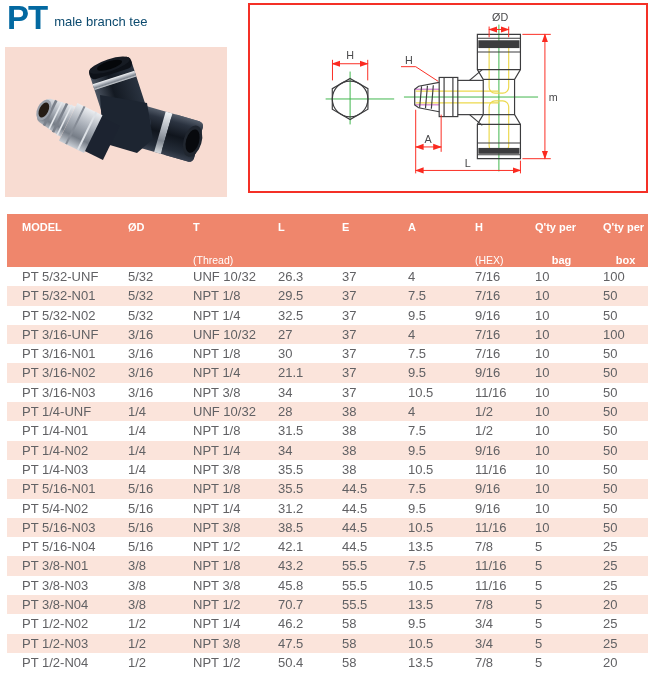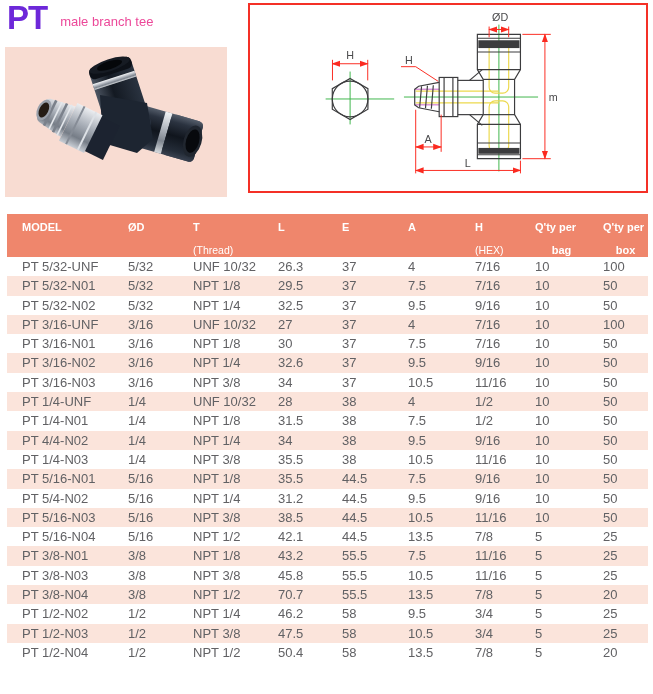--- a/index.html
+++ b/index.html
@@ -1,40 +1,40 @@
 <!DOCTYPE html>
 <html><head>
 <meta charset="utf-8">
 <style>
   html,body{margin:0;padding:0;background:#fff;}
   .page{position:relative;width:653px;height:694px;background:#fff;
         font-family:"Liberation Sans", sans-serif;overflow:hidden;}
 
   
   .title-block{position:absolute;left:7px;top:0;display:flex;align-items:flex-end;}
-  .big-title{font-size:33px;font-weight:bold;color:#6d28d9;line-height:36px;letter-spacing:-1px;}
-  .sub-title{font-size:13px;color:#ec4899;margin-left:13px;padding-bottom:7px;}
+  .big-title{font-size:33px;font-weight:bold;color:#0369a1;line-height:36px;letter-spacing:-1px;}
+  .sub-title{font-size:13px;color:#0c4a6e;margin-left:7px;padding-bottom:7px;}
 
   
   .photo-box{position:absolute;left:5px;top:47px;width:222px;height:150px;background:#f8dcd2;}
   .photo-box svg{display:block;}
 
   
   .drawing-box{position:absolute;left:248px;top:3px;width:400px;height:190px;
                border:2px solid #f43026;box-sizing:border-box;background:#fff;}
   .drawing-box svg{display:block;width:100%;height:100%;}
   .dim-label{font-family:"Liberation Sans",sans-serif;font-size:11px;fill:#4a4a4c;}
 
   
   table.spec{position:absolute;left:7px;top:214px;width:641px;border-collapse:collapse;
              table-layout:fixed;}
   table.spec th{background:#ef866c;color:#fff;text-align:left;vertical-align:top;
                 padding:7px 0 0 15px;height:34px;box-sizing:border-box;
                 font-size:11px;font-weight:bold;line-height:13px;}
-  table.spec th .th-s{font-weight:normal;font-size:10.5px;margin-top:10px;}
+  table.spec th .th-s{font-weight:normal;font-size:10.5px;margin-top:20px;}
   table.spec th .th-s.b{font-weight:bold;font-size:11px;text-align:center;}
   table.spec td{font-size:13px;color:#616164;height:19.3px;line-height:19.3px;
                 padding:0 0 0 15px;white-space:nowrap;overflow:hidden;}
   table.spec tbody tr:nth-child(even) td{background:#fbe4db;}
 </style>
 </head>
 <body>
 
 <div class="page">
 
@@ -305,21 +305,21 @@
           <td>37</td>
           <td>7.5</td>
           <td>7/16</td>
           <td>10</td>
           <td>50</td>
         </tr>
         <tr>
           <td>PT 3/16-N02</td>
           <td>3/16</td>
           <td>NPT 1/4</td>
-          <td>32.6</td>
+          <td>21.1</td>
           <td>37</td>
           <td>9.5</td>
           <td>9/16</td>
           <td>10</td>
           <td>50</td>
         </tr>
         <tr>
           <td>PT 3/16-N03</td>
           <td>3/16</td>
           <td>NPT 3/8</td>
@@ -346,21 +346,21 @@
           <td>1/4</td>
           <td>NPT 1/8</td>
           <td>31.5</td>
           <td>38</td>
           <td>7.5</td>
           <td>1/2</td>
           <td>10</td>
           <td>50</td>
         </tr>
         <tr>
-          <td>PT 4/4-N02</td>
+          <td>PT 1/4-N02</td>
           <td>1/4</td>
           <td>NPT 1/4</td>
           <td>34</td>
           <td>38</td>
           <td>9.5</td>
           <td>9/16</td>
           <td>10</td>
           <td>50</td>
         </tr>
         <tr>

